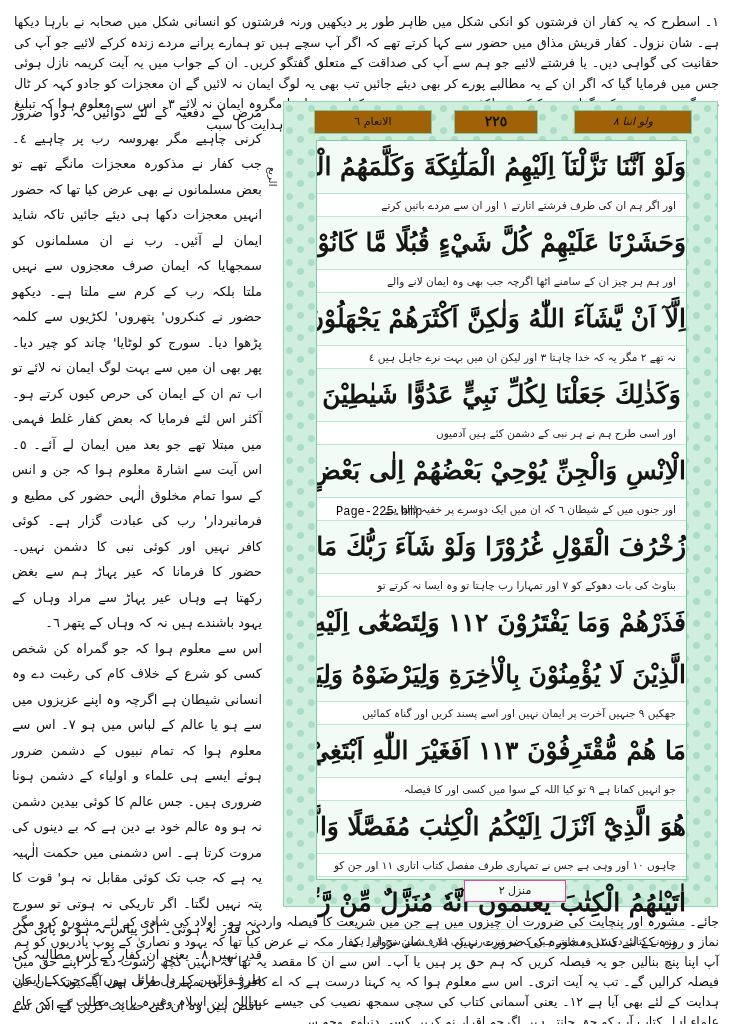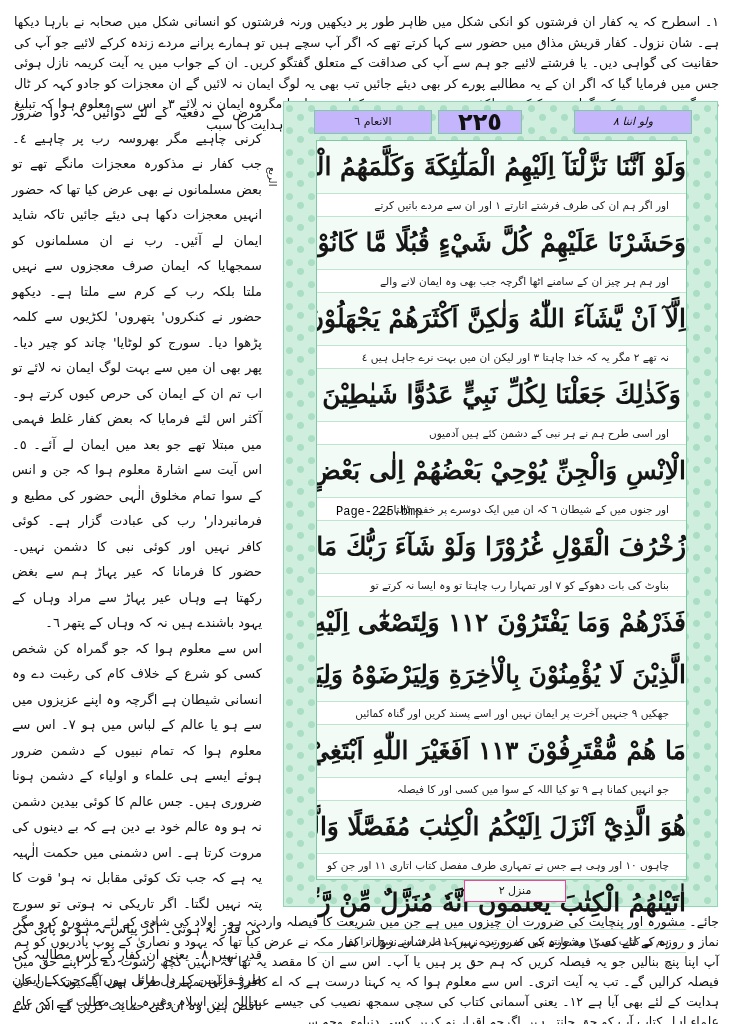--- a/index.html
+++ b/index.html
@@ -37,39 +37,39 @@
     background:
       radial-gradient(circle at 25% 30%, rgba(140,210,175,.55) 0 3px, transparent 4px),
       radial-gradient(circle at 75% 70%, rgba(140,210,175,.55) 0 3px, transparent 4px);
     background-size:22px 22px;
     pointer-events:none;
   }
   .frame-header {
     position:absolute; left:0; right:0; top:0; height:34px;
   }
   .hdr-box {
-    position:absolute; top:8px; height:22px; background:#c4b5fd;
+    position:absolute; top:8px; height:22px; background:#a16207;
     border:1px solid #7fcaa5; font-size:11px; text-align:center; line-height:22px;
   }
   .hdr-juz { left:290px; width:116px;font-style:italic; }
-  .hdr-page { left:154px; width:82px; font-weight:bold; font-size:24px; }
+  .hdr-page { left:170px; width:82px; font-weight:bold; font-size:14px;font-family:Liberation Serif, serif; }
   .hdr-surah { left:30px; width:116px; }
   .frame-inner {
     position:absolute; left:32px; top:38px; width:369px; height:738px;
     background:#f3fbf6; border:1px solid #7fcaa5;
   }
   .verse {
     font-family:"DejaVu Serif", serif; font-weight:bold; font-size:25px;
     text-align:center; height:52px; line-height:52px; white-space:nowrap; overflow:hidden;
     color:#151515;
   }
   .trans {
     font-size:10.5px; height:22px; line-height:22px; text-align:justify;
     background:#ffffff; border-top:1px solid #bfe4cf; border-bottom:1px solid #bfe4cf;
-    padding:0 17px; white-space:nowrap; overflow:hidden; color:#222;
+    padding:0 10px; white-space:nowrap; overflow:hidden; color:#222;
   }
   .frame-footer {
     position:absolute; left:0; right:0; bottom:0; height:30px;
   }
   .manzil-box {
     position:absolute; left:180px; top:4px; width:100px; height:20px;
     background:#f6fbf8; border:1px solid #ec4899; font-size:11px; text-align:center; line-height:20px;
   }
   .file-label {
     position:absolute; left:336px; top:505px; font-family:Liberation Mono, monospace;

